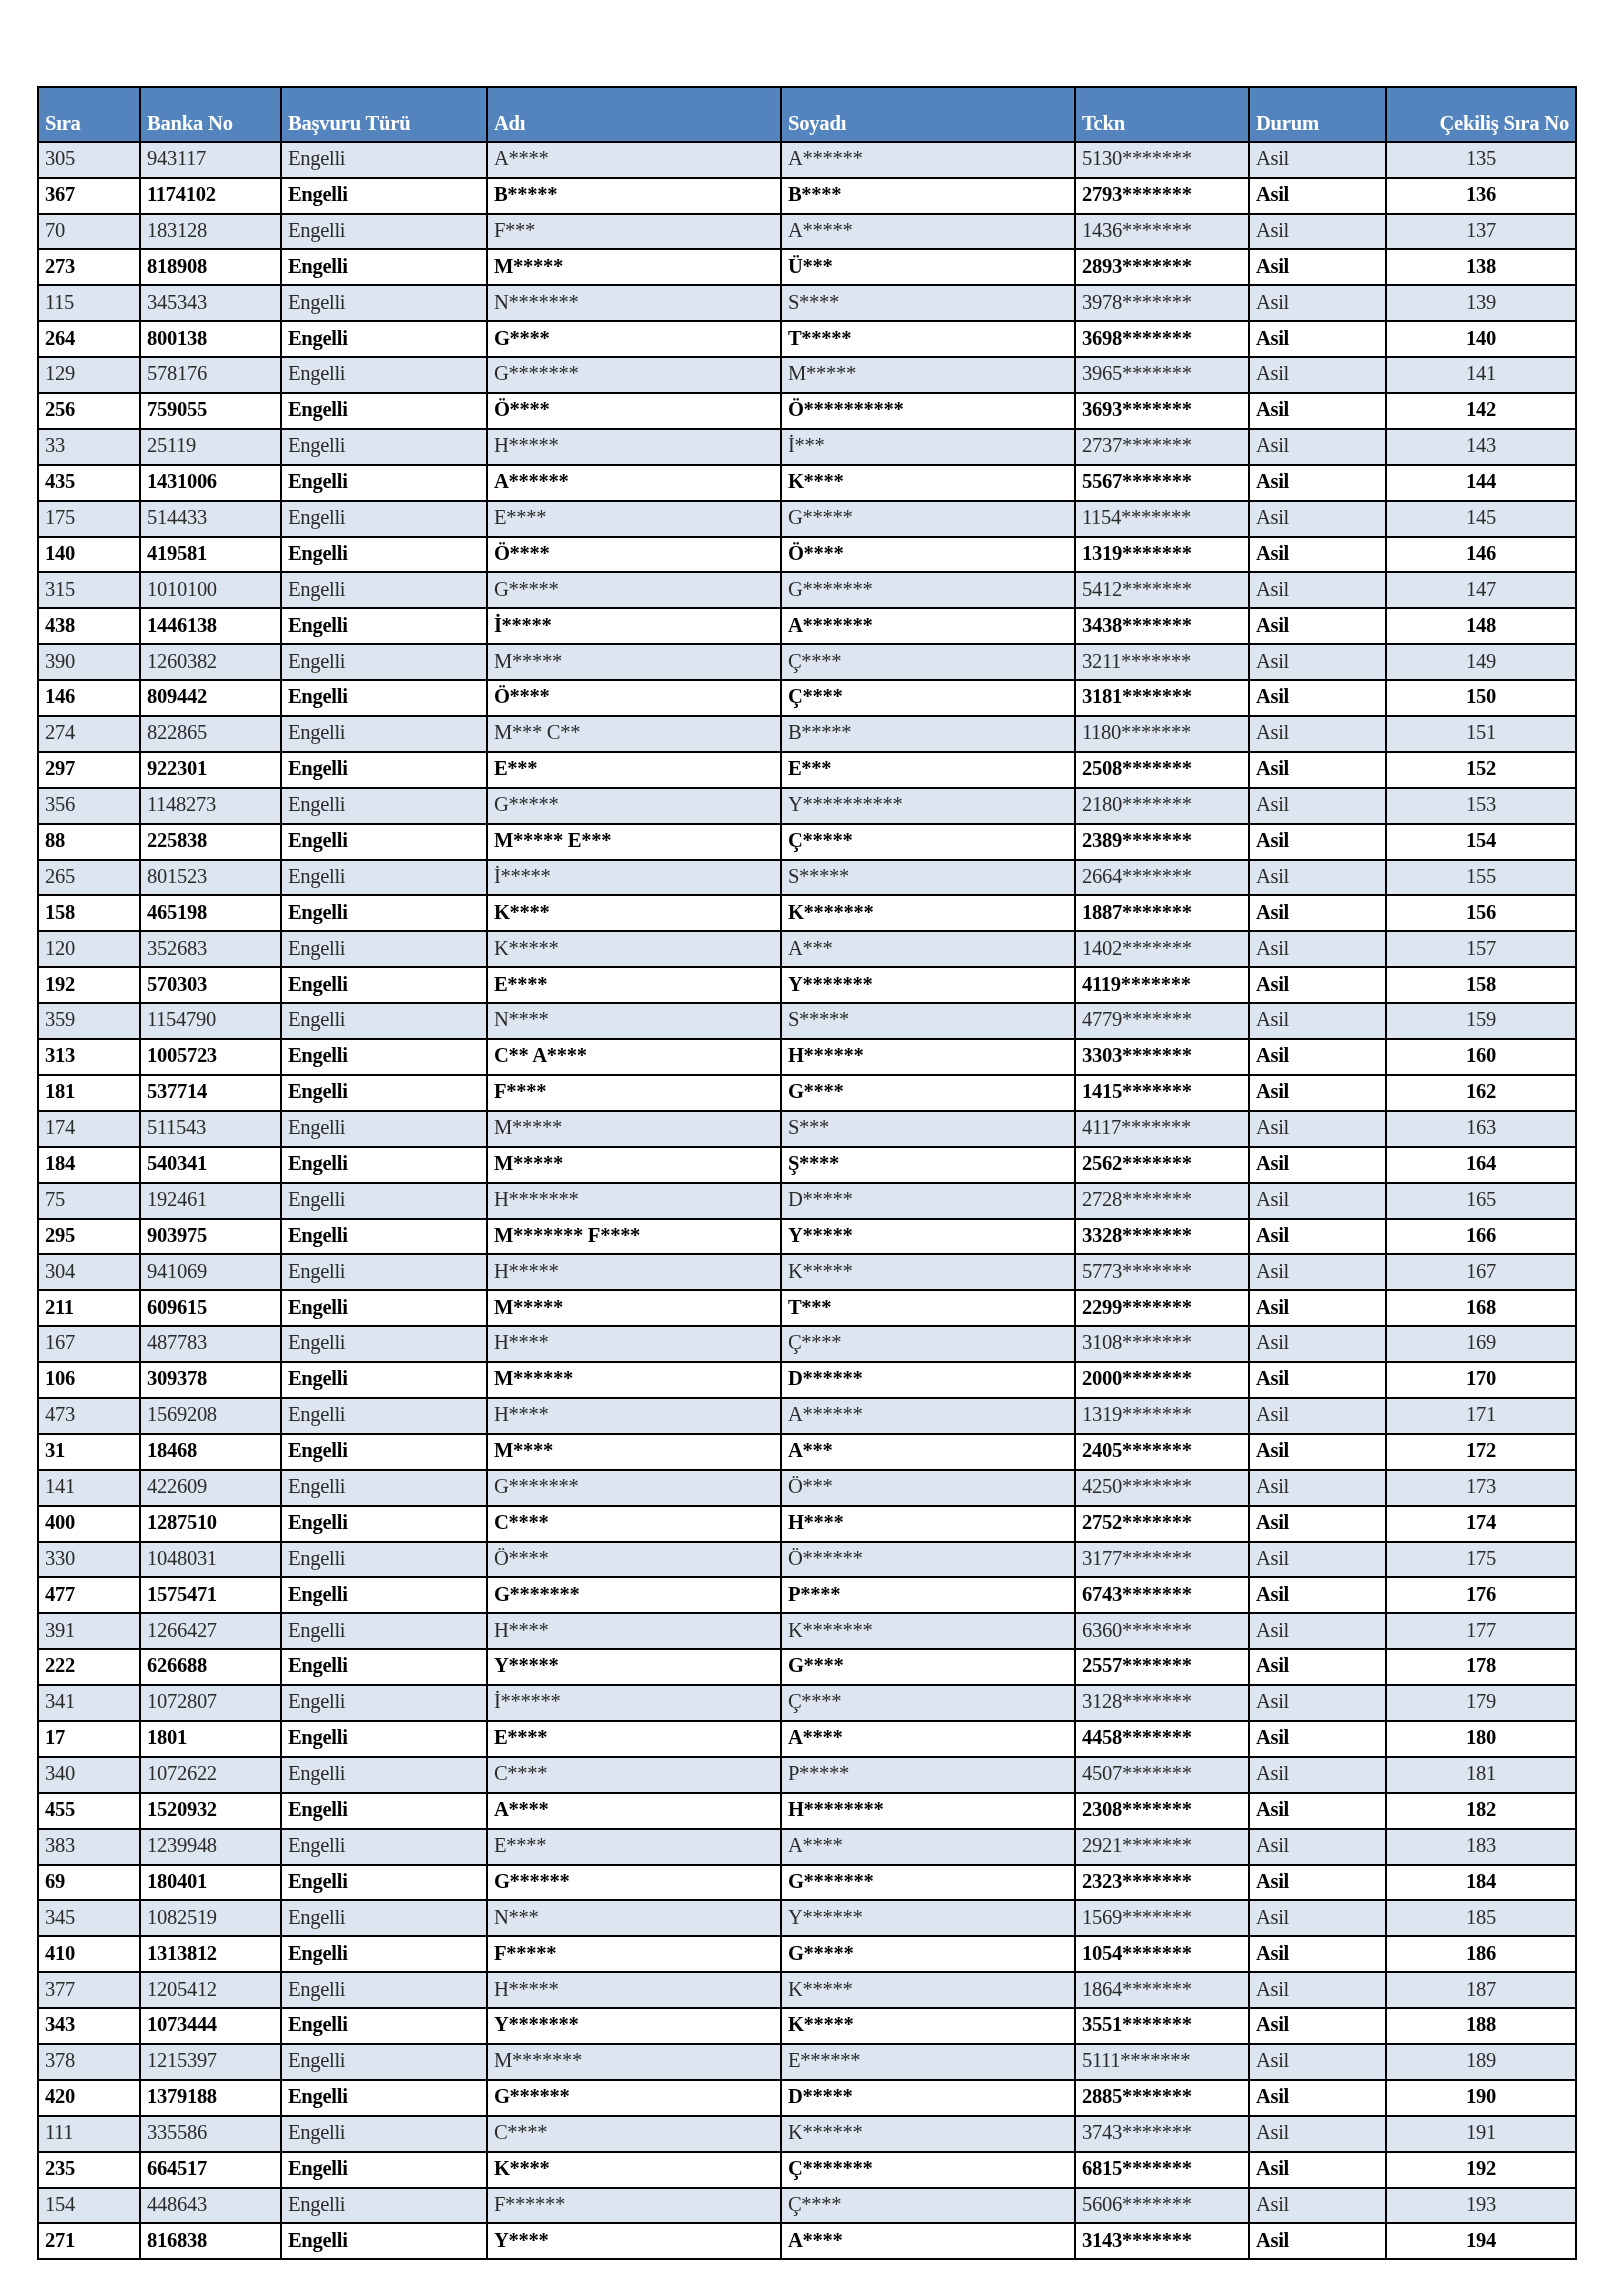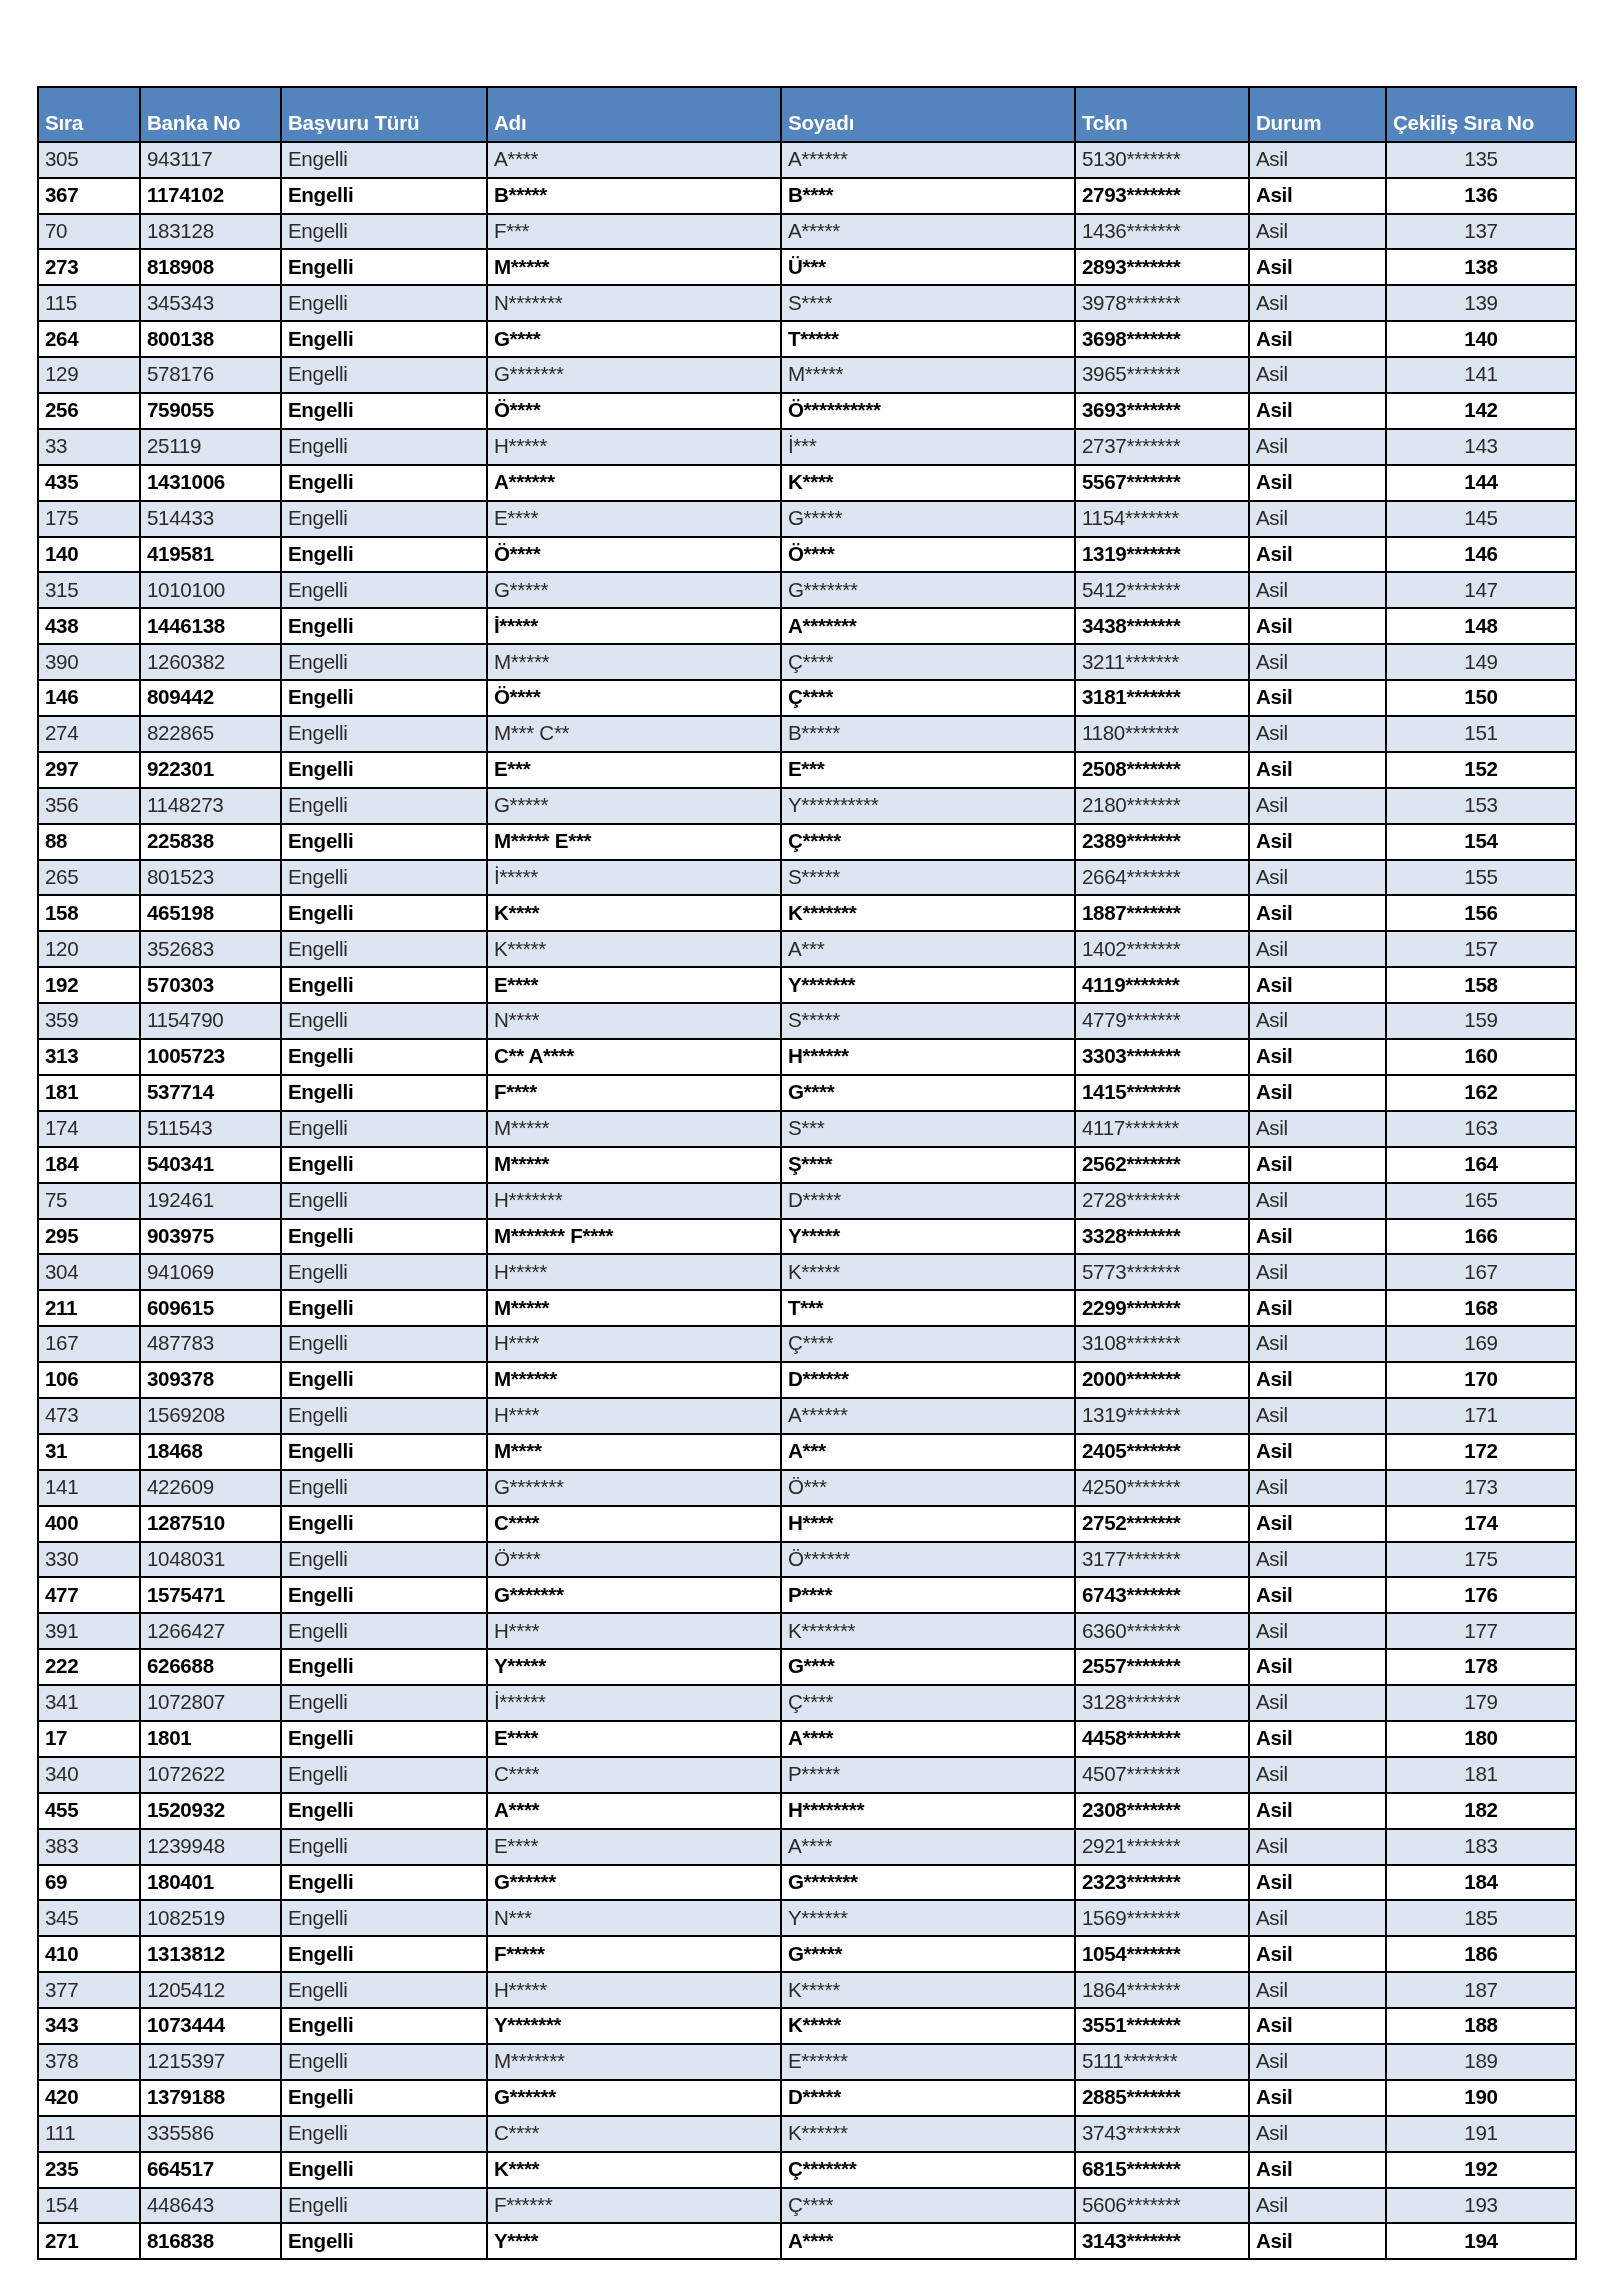--- a/index.html
+++ b/index.html
@@ -12,20 +12,21 @@
     height: 2293px;
     font-family: "Liberation Sans", sans-serif;
     -webkit-font-smoothing: antialiased;
   }
   .page {
     position: relative;
     width: 1363px;
     height: 2293px;
     box-sizing: border-box;
     padding: 86px 43px 0 37px;
+    font-family: Liberation Serif, serif;
   }
   table.results {
     border-collapse: collapse;
     table-layout: fixed;
     width: 1539px;
     border: 2px solid #000000;
   }
   table.results col.c-sira       { width: 102px; }
   table.results col.c-banka      { width: 141px; }
   table.results col.c-basvuru    { width: 206px; }
@@ -43,21 +44,21 @@
     text-align: left;
     padding: 3.9px 5.9px 5.9px 5.9px;
     height: 43px;
     vertical-align: bottom;
     border-right: 2px solid #000000;
     border-bottom: 2px solid #000000;
     white-space: nowrap;
     letter-spacing: -0.2px;
   }
   thead th:last-child { border-right: none; }
-  thead th.num { text-align: left; }
+  thead th.num { text-align: right; }
 
   tbody td {
     font-size: 20.6px;
     padding: 1px 5.9px 2.9px 5.9px;
     height: 30px;
     line-height: 27.4px;
     vertical-align: middle;
     border-right: 2px solid #000000;
     border-bottom: 2px solid #000000;
     white-space: nowrap;

